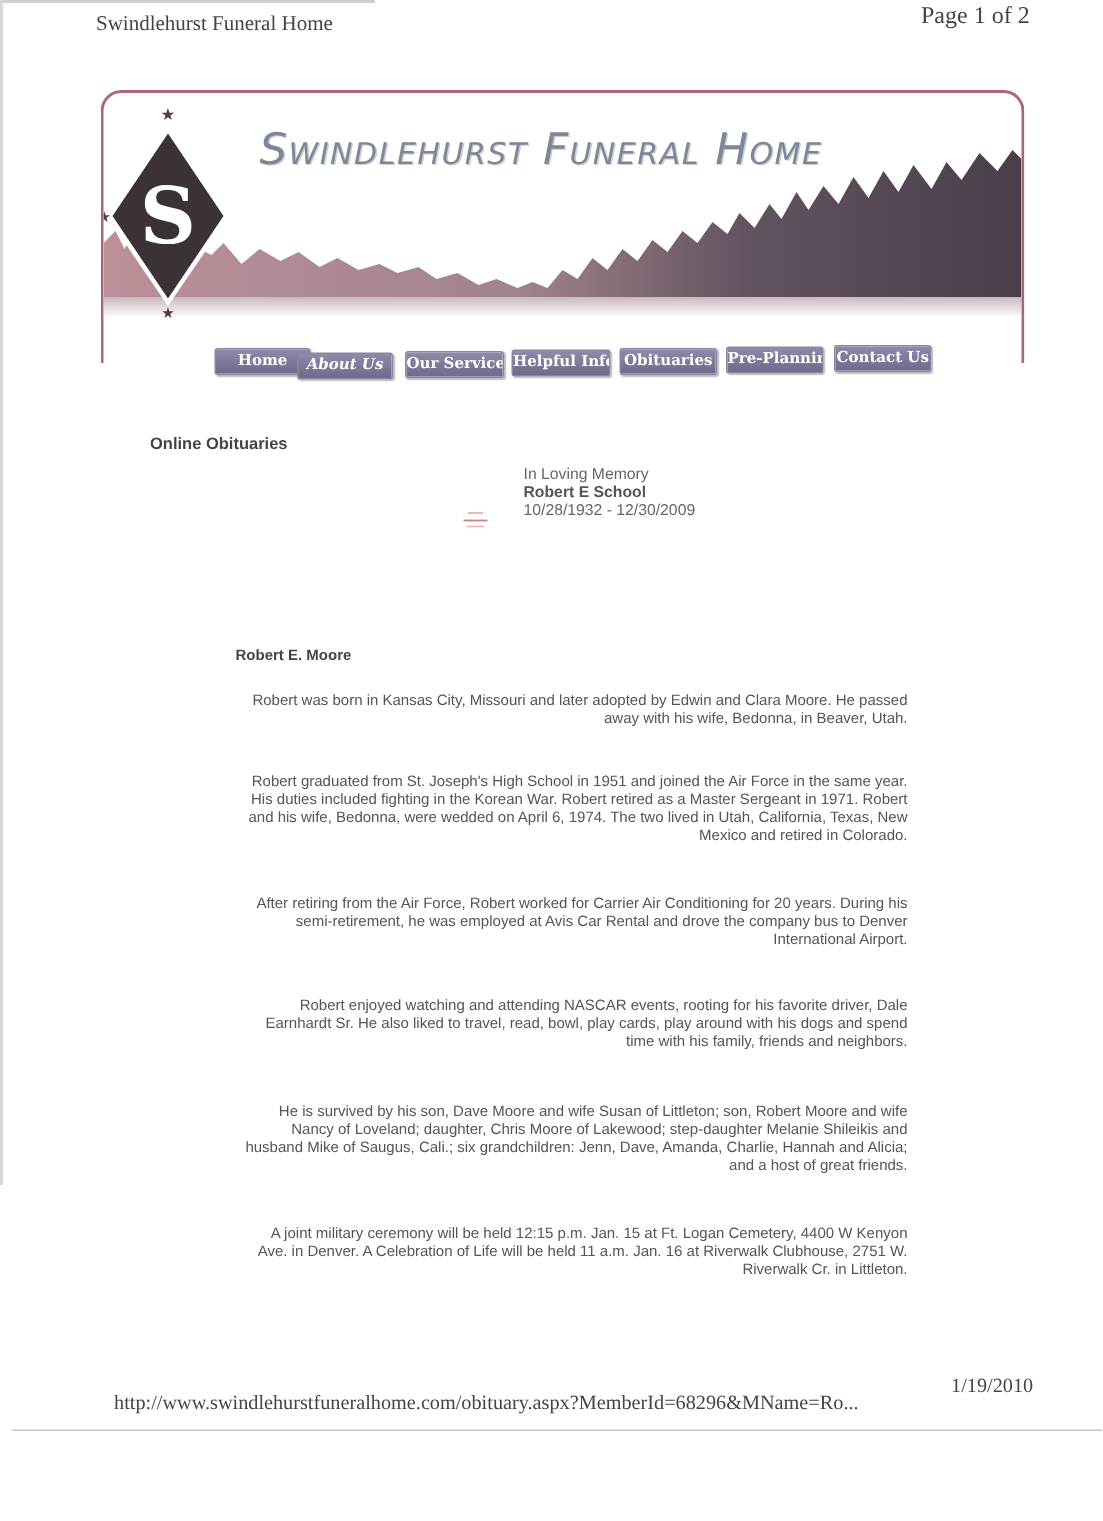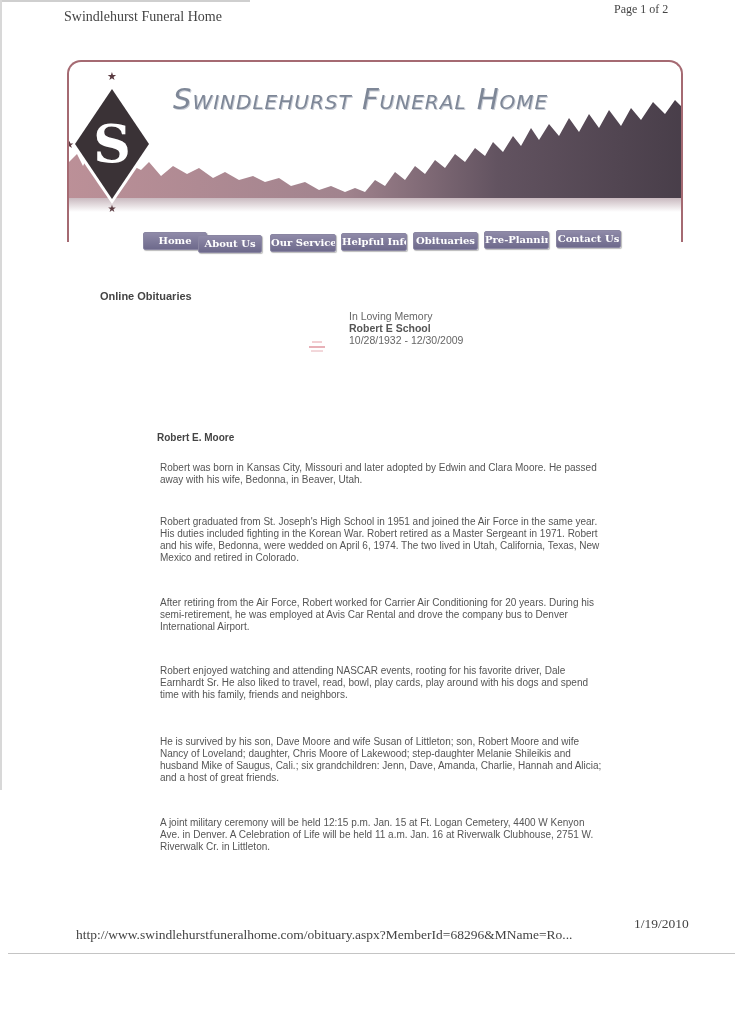--- a/index.html
+++ b/index.html
@@ -3,21 +3,21 @@
 <meta charset="utf-8">
 <style>
   html, body { margin:0; padding:0; }
   body {
     width:735px; height:1014px; position:relative; overflow:hidden;
     background:#ffffff; font-family:"Liberation Sans", sans-serif; color:#3a3a3a;
   }
   .scan-topline { position:absolute; left:0; top:0; width:250px; height:2px; background:#cfcfcf; }
   .scan-leftline { position:absolute; left:0; top:0; width:2px; height:790px; background:#d8d8d8; }
   .hdr-title { position:absolute; left:64px; top:9px; font-family:"Liberation Serif", serif; font-size:14px; color:#444; }
-  .hdr-page { position:absolute; left:614px; top:2px; font-family:"Liberation Serif", serif; font-size:12px; color:#444; }
+  .hdr-page { position:absolute; left:614px; top:2px; font-family:"Liberation Serif", serif; font-size:16px; color:#444; }
 
   .banner {
     position:absolute; left:67px; top:60px; width:612px; height:180px;
     border:2px solid #a56a72; border-bottom:none; border-radius:14px 14px 0 0;
     overflow:hidden; background:#fff;
   }
   .banner svg { position:absolute; left:0; top:0; }
   .banner-title {
     position:absolute; left:104px; top:20px; font-family:"DejaVu Sans", sans-serif;
     font-style:italic; font-size:29px; letter-spacing:1px; color:#7e8797;
@@ -32,21 +32,21 @@
     background:linear-gradient(#8f8aa8,#6e6a8c); border:1px solid #8a86a2;
     border-radius:2px; box-shadow:1px 1px 1px #bbb; white-space:nowrap; overflow:hidden;
   }
 
   .section-title { position:absolute; left:100px; top:268px; font-size:11px; font-weight:bold; color:#444;margin-top:22px; }
   .memorial { position:absolute; left:349px; top:310px; font-size:10.5px; line-height:12px; color:#666; }
   .memorial .name { font-weight:bold; color:#555; }
   .candle { position:absolute; left:306px; top:336px; width:22px; height:20px; }
 
   .obit-name { position:absolute; left:157px; top:416px; font-size:10px; font-weight:bold; color:#444;margin-top:16px; }
-  .para { position:absolute; left:160px; width:445px; font-size:10px; line-height:12px; color:#555; }
+  .para { position:absolute; left:160px; width:445px; font-size:10px; line-height:12px; color:#555;text-align:right; }
 
   .footer-url { position:absolute; left:76px; top:927px; font-family:"Liberation Serif", serif; font-size:13.5px; color:#444; }
   .footer-date { position:absolute; left:634px; top:916px; font-family:"Liberation Serif", serif; font-size:13.5px; color:#444; }
   .footer-line { position:absolute; left:8px; top:953px; width:727px; height:1px; background:#c4c4c4; }
 </style>
 </head>
 <body>
 
 <div class="scan-topline"></div>
 <div class="scan-leftline"></div>
@@ -77,21 +77,21 @@
     <text x="43" y="100" text-anchor="middle" font-family="DejaVu Serif, serif" font-size="52" font-weight="bold" fill="#fff">S</text>
     <text x="43" y="18" text-anchor="middle" font-size="11" fill="#5a3a40">★</text>
     <text x="-4" y="86" font-size="10" fill="#5a3a40">★</text>
     <text x="43" y="150" text-anchor="middle" font-size="10" fill="#5a3a40">★</text>
   </svg>
   <div class="banner-title">Swindlehurst Funeral Home</div>
 </div>
 
 <div class="nav">
   <div class="nav-btn" style="left:0;top:4px;width:62px;margin-left:16px;">Home</div>
-  <div class="nav-btn" style="left:71px;top:7px;width:62px;">About Us</div>
+  <div class="nav-btn" style="left:71px;top:7px;width:62px;font-style:italic;">About Us</div>
   <div class="nav-btn" style="left:143px;top:6px;width:64px;">Our Services</div>
   <div class="nav-btn" style="left:214px;top:5px;width:64px;">Helpful Info</div>
   <div class="nav-btn" style="left:286px;top:4px;width:63px;">Obituaries</div>
   <div class="nav-btn" style="left:357px;top:3px;width:63px;">Pre-Planning</div>
   <div class="nav-btn" style="left:429px;top:2px;width:63px;">Contact Us</div>
 </div>
 
 <div class="section-title">Online Obituaries</div>
 
 <div class="memorial">

